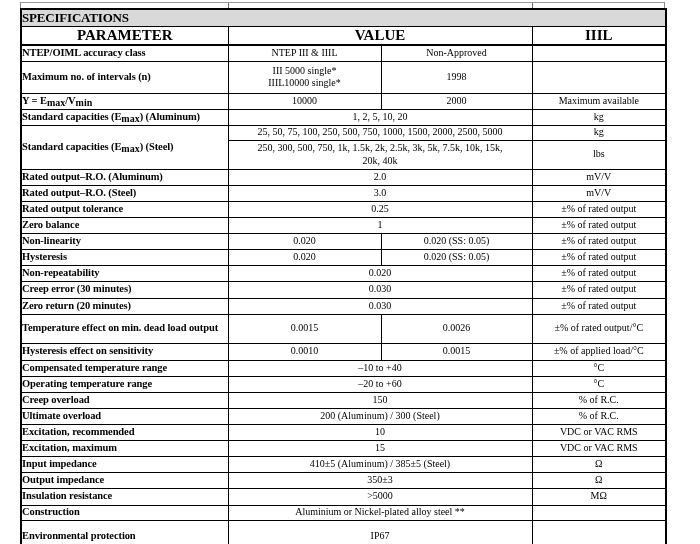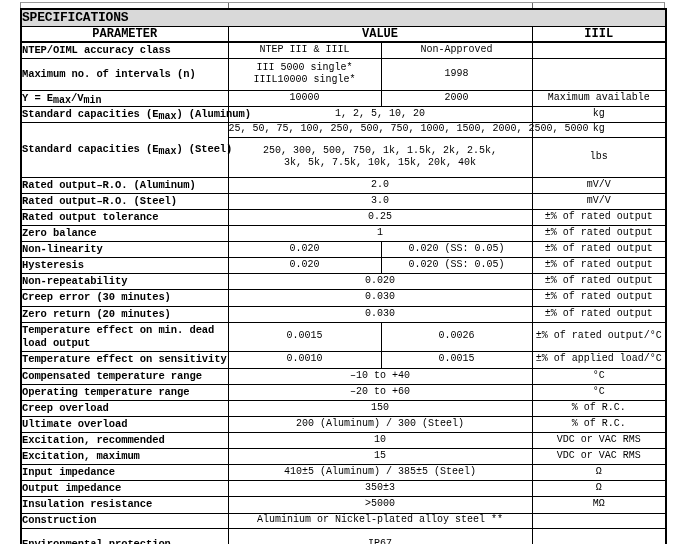--- a/index.html
+++ b/index.html
@@ -1,18 +1,18 @@
 <!DOCTYPE html>
 <html><head>
 <meta charset="utf-8">
 <style>
   html, body { margin:0; padding:0; background:#ffffff; }
   .sheet {
     position:relative; width:700px; height:544px; background:#ffffff;
-    font-family:Liberation Mono, monospace; color:#000;
+    font-family:Liberation Serif, serif; color:#000;
     -webkit-font-smoothing:antialiased;
   }
   
   .top-frag {
     position:absolute; left:20px; top:2px; width:645px; height:6px;
     border-top:1px solid #9a9a9a; border-left:1px solid #8a8a8a; border-right:1px solid #8a8a8a;
     box-sizing:border-box;
   }
   .top-frag .tick { position:absolute; top:0; width:1px; height:6px; background:#6a6a6a; }
   .top-frag .t1 { left:207px; }
@@ -23,33 +23,33 @@
     border-collapse:collapse; table-layout:fixed;
     border:2px solid #000;
   }
   table.spec td { border:1px solid #000; padding:0; vertical-align:middle; }
 
   td.title {
     background:#d9d9d9; font-weight:bold; font-size:13px; letter-spacing:-0.2px;
     padding:1px 0 1px 5px; border-bottom:2px solid #000;
   }
   tr.head td {
-    font-weight:bold; font-size:12px; text-align:center;
+    font-weight:bold; font-size:15px; text-align:center;
     border-bottom:2px solid #000;
   }
   td.param {
     font-weight:bold; font-size:10.5px; text-align:left;
     padding:1px 3px 1px 5px; line-height:1.18; letter-spacing:-0.1px;
   }
   td.param.nowrap { white-space:nowrap; }
   td.val, td.unit {
     font-size:10px; text-align:center; padding:1px 2px; line-height:1.25;
   }
   td.val.nowrap { white-space:nowrap; }
-  td.val.wrap { padding:7px 26px; }
+  td.val.wrap { padding:1px 26px; }
   sub { font-size:10px; line-height:0; vertical-align:-2px; letter-spacing:0; }
 </style>
 </head>
 <body>
 
 <div class="sheet">
 
   <div class="top-frag">
     <span class="tick t1"></span>
     <span class="tick t2"></span>
@@ -171,21 +171,21 @@
     </tr>
 
     <tr style="height:29px">
       <td class="param">Temperature effect on min. dead load output</td>
       <td class="val">0.0015</td>
       <td class="val">0.0026</td>
       <td class="unit">±% of rated output/°C</td>
     </tr>
 
     <tr style="height:17px">
-      <td class="param nowrap">Temperature effect on sensitivity</td>
+      <td class="param nowrap">Hysteresis effect on sensitivity</td>
       <td class="val">0.0010</td>
       <td class="val">0.0015</td>
       <td class="unit">±% of applied load/°C</td>
     </tr>
 
     <tr style="height:16px">
       <td class="param nowrap">Compensated temperature range</td>
       <td colspan="2" class="val">–10 to +40</td>
       <td class="unit">°C</td>
     </tr>

